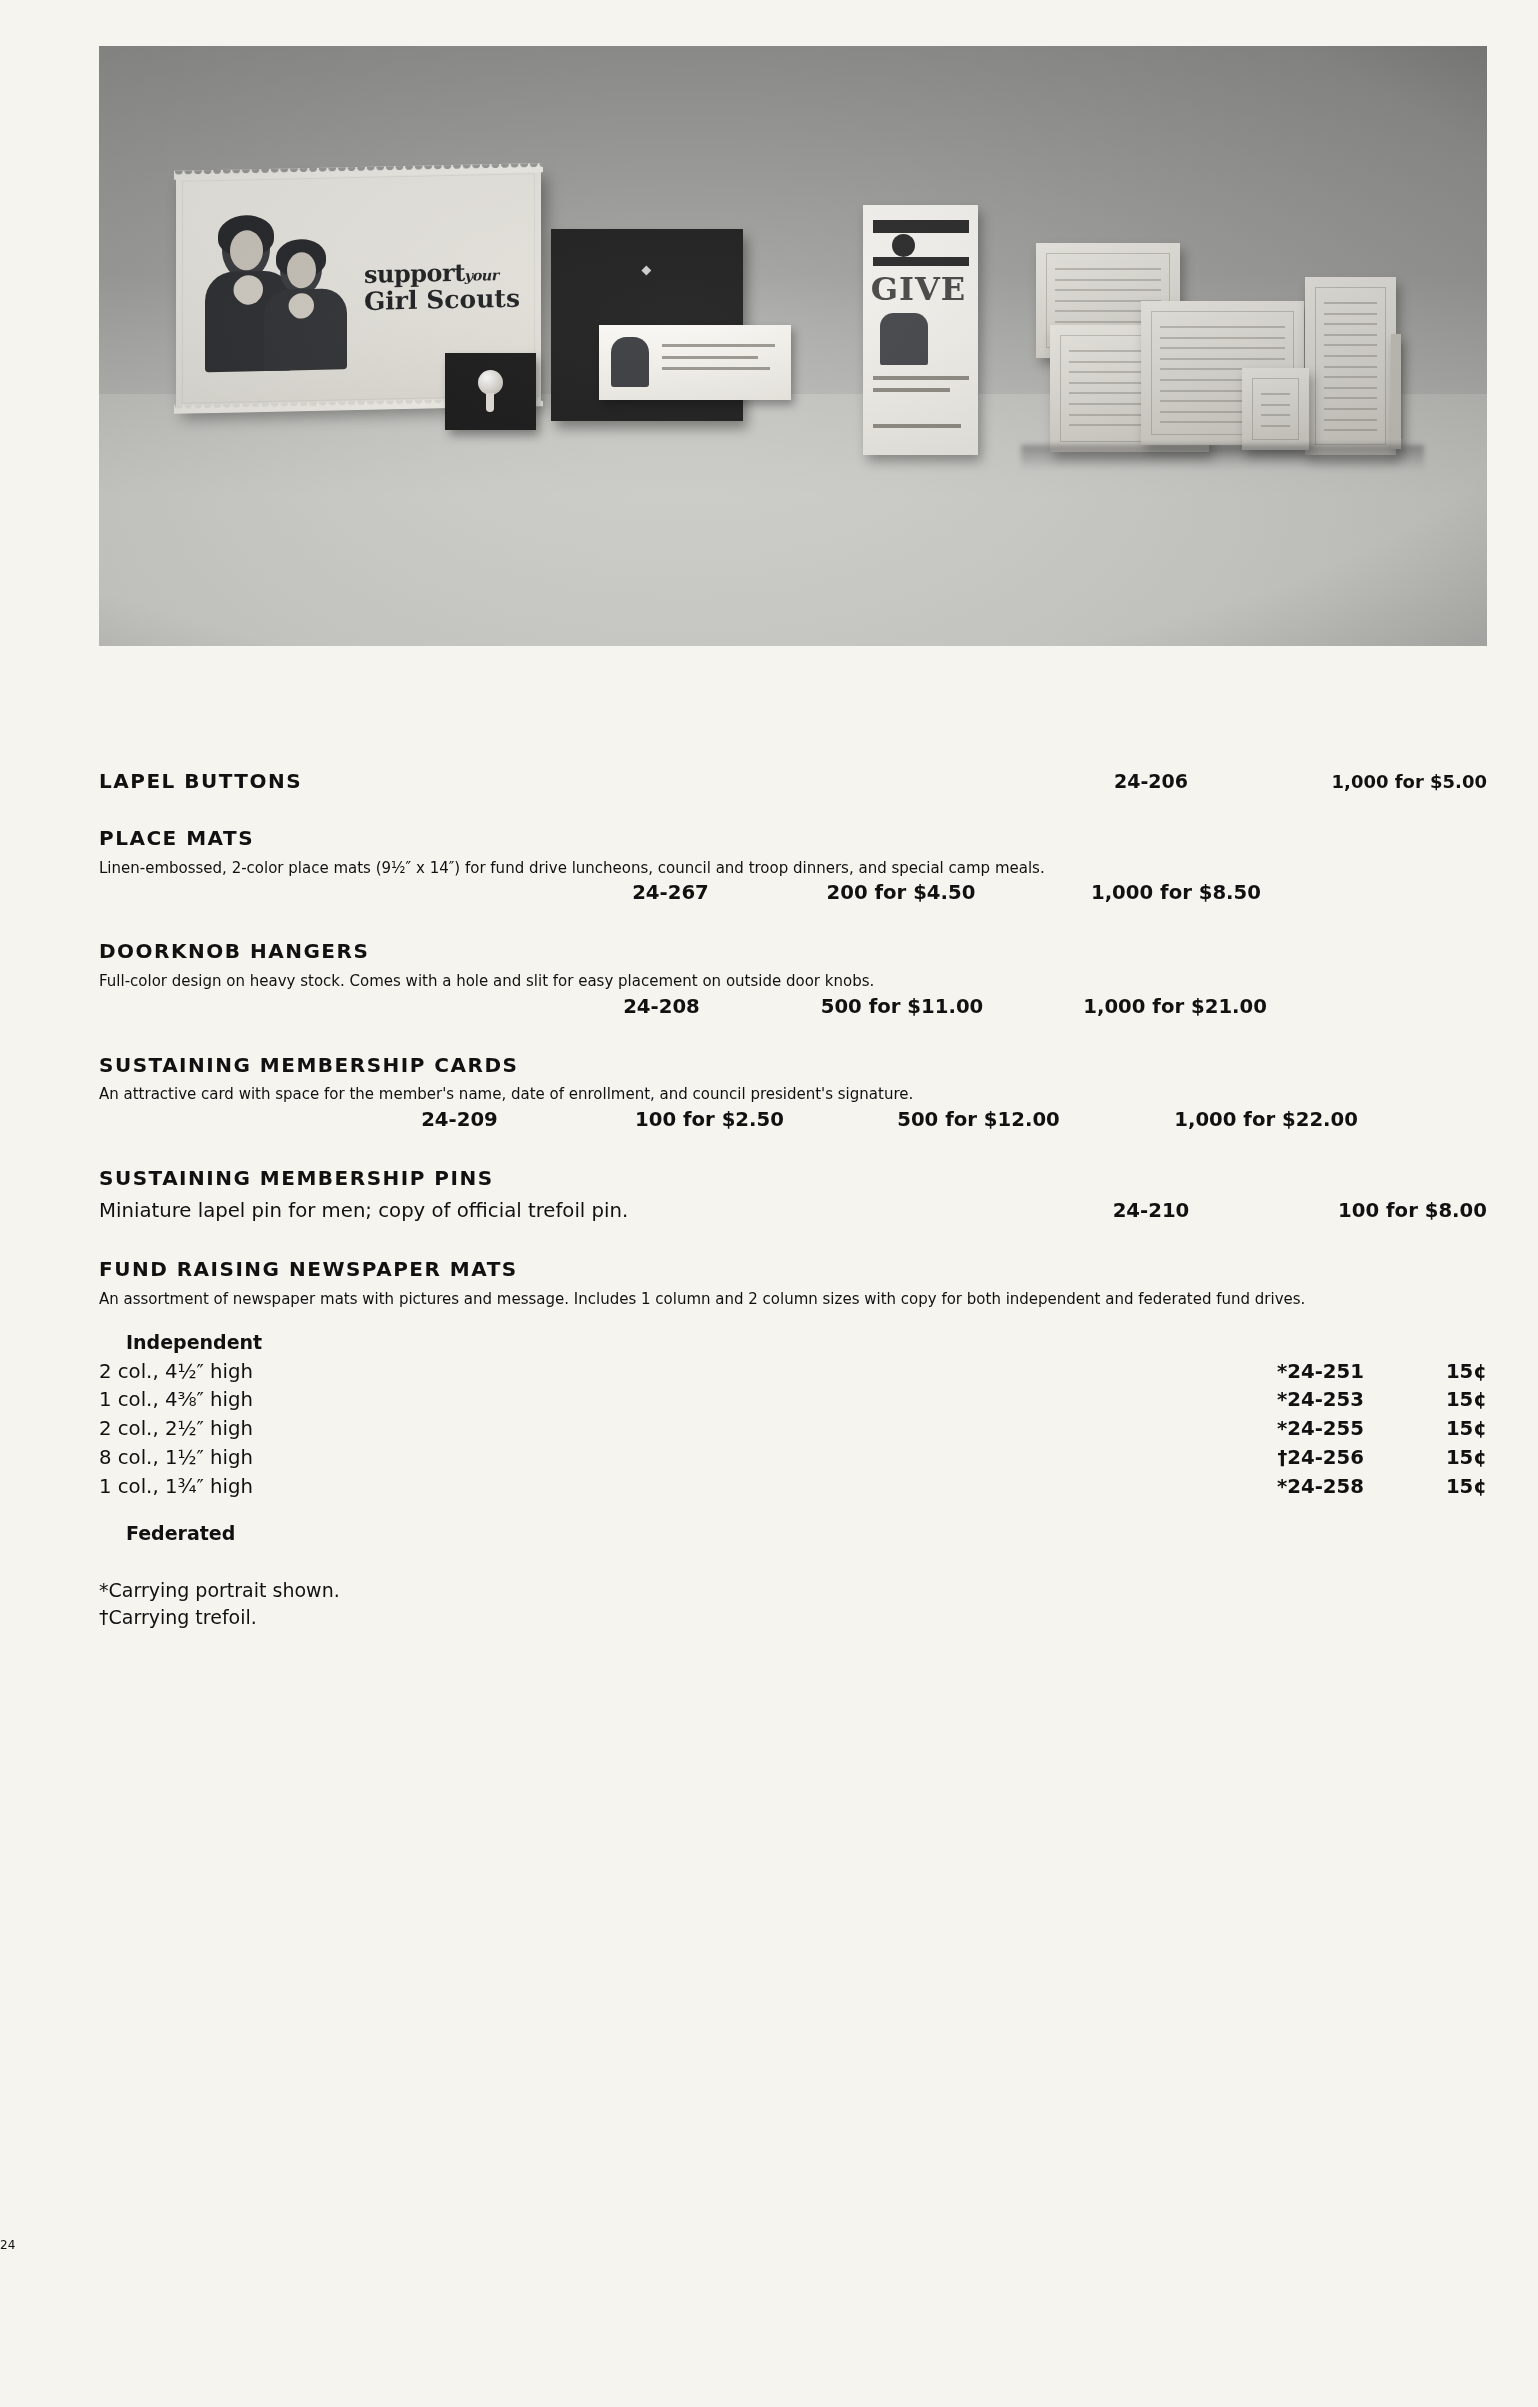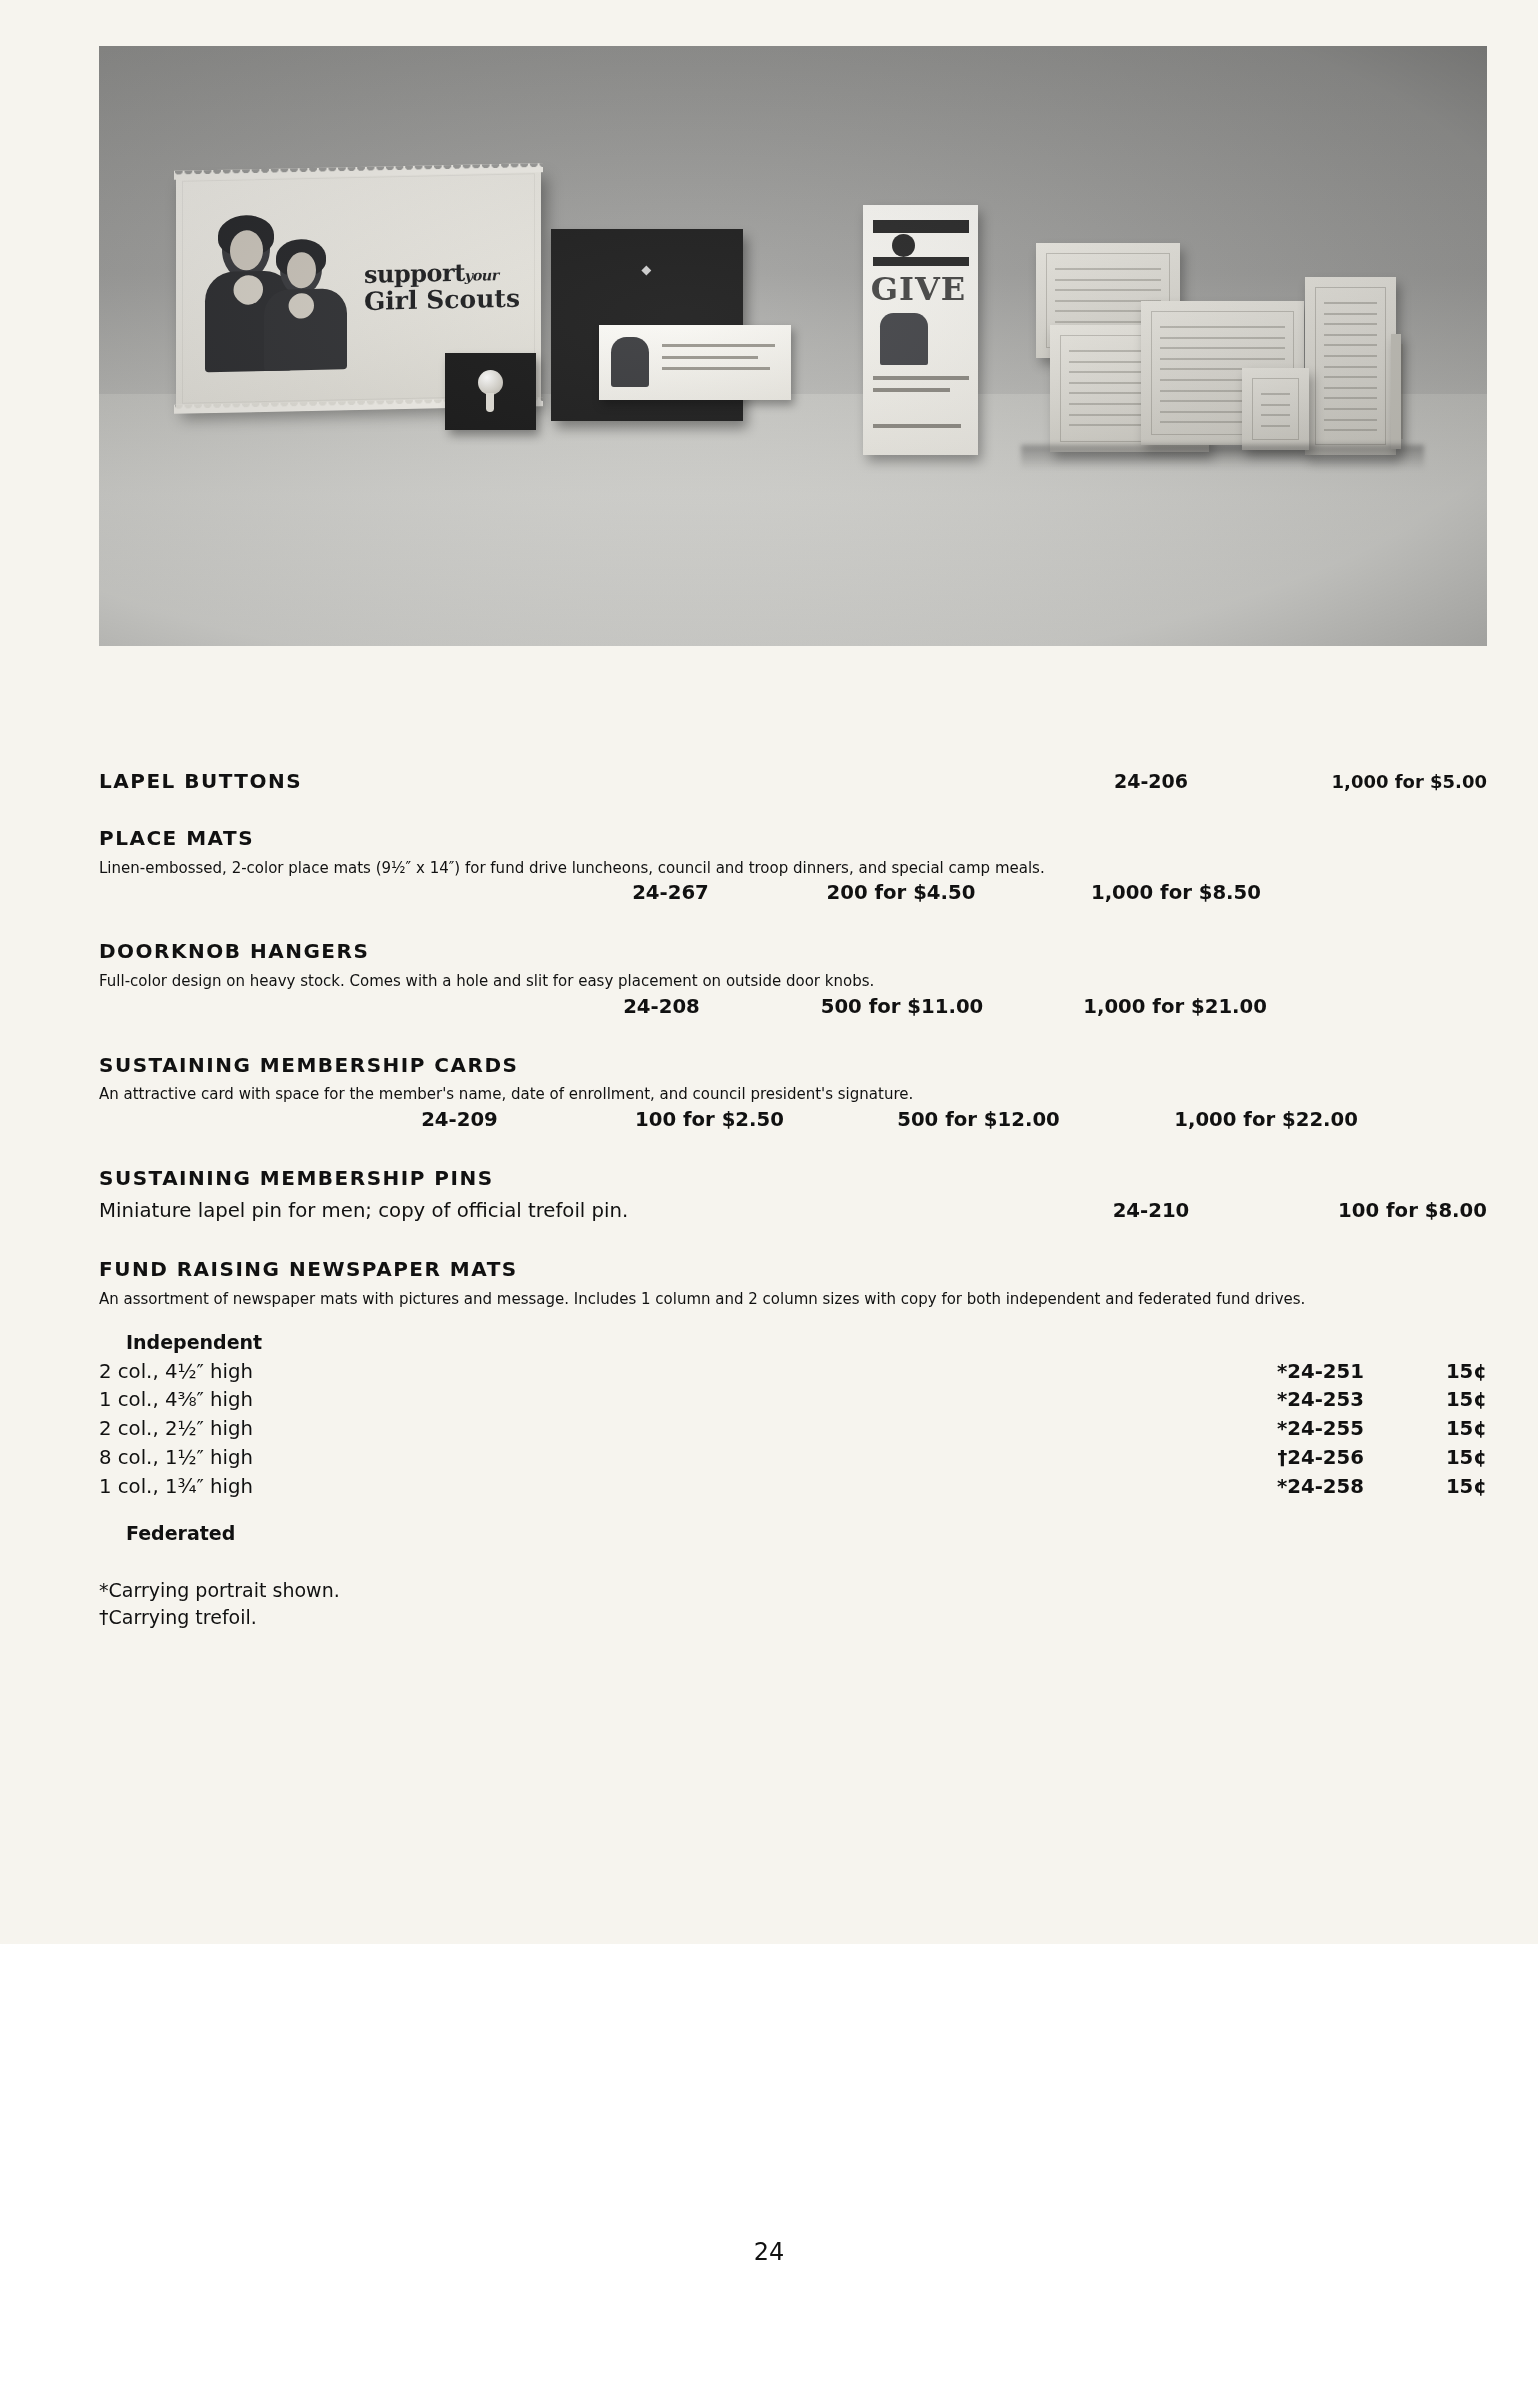--- a/index.html
+++ b/index.html
@@ -11,21 +11,21 @@
     width: 1538px;
     height: 2407px;
     font-family: "DejaVu Sans", sans-serif;
     color: #111111;
     position: relative;
     overflow: hidden;
   }
   .page {
     position: relative;
     width: 1538px;
-    height: 1944px;
+    height: 2407px;
     background: #f6f4ee;
   }
   
   .photo-wrap {
     position: absolute;
     left: 99px;
     top: 46px;
     width: 1388px;
     height: 600px;
     overflow: hidden;
@@ -362,22 +362,21 @@
   .footnotes {
     margin-top: 33px;
     font-size: 19px;
     line-height: 1.45;
   }
   .page-number {
     position: absolute;
     left: 0;
     right: 0;
     top: 2238px;
-    text-align: center;
-    font-size: 24px;
+    font-size: 12px;
   }
 </style>
 </head>
 <body>
 
 <div class="page">
 
   <div class="photo-wrap">
     <div class="photo-bg"></div>
     <div class="photo-floor"></div>

